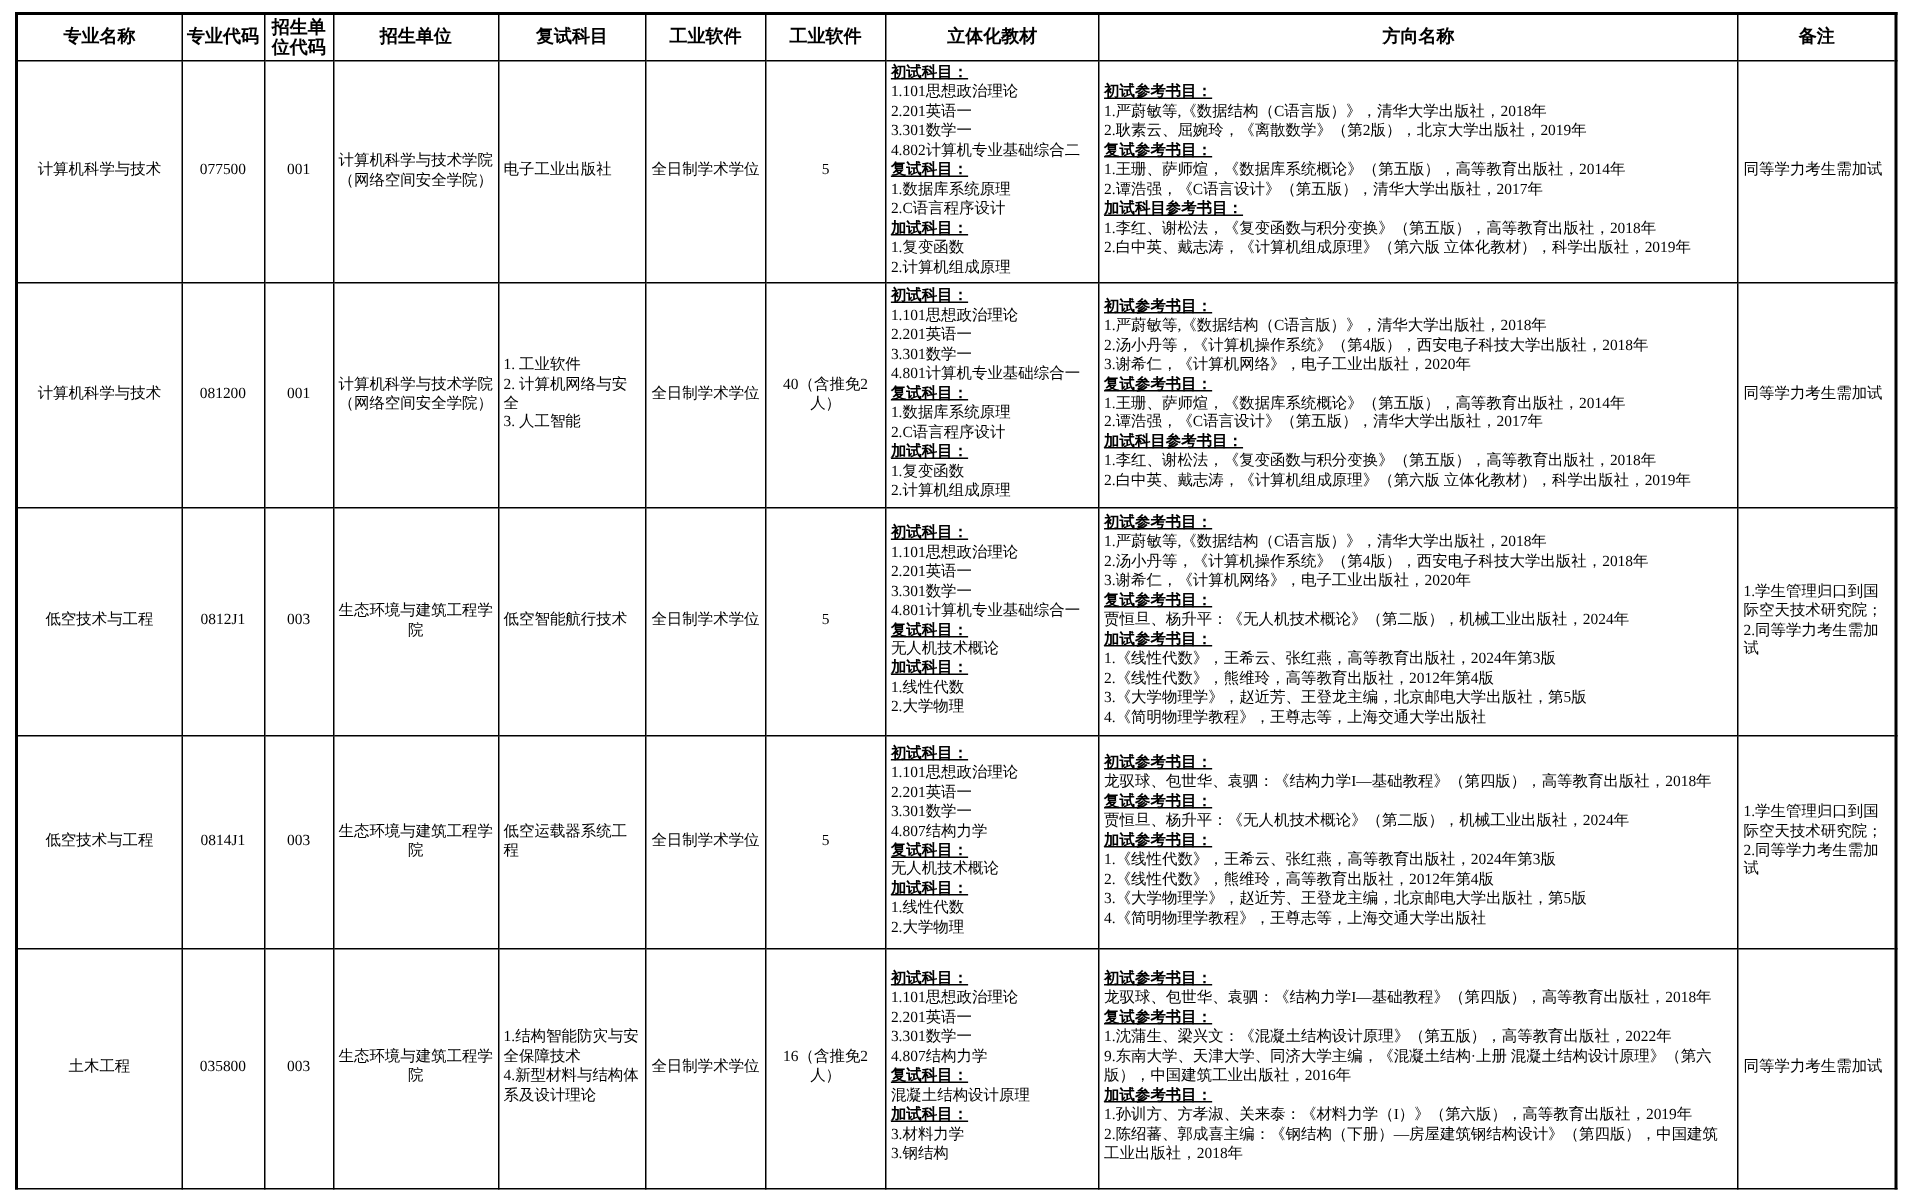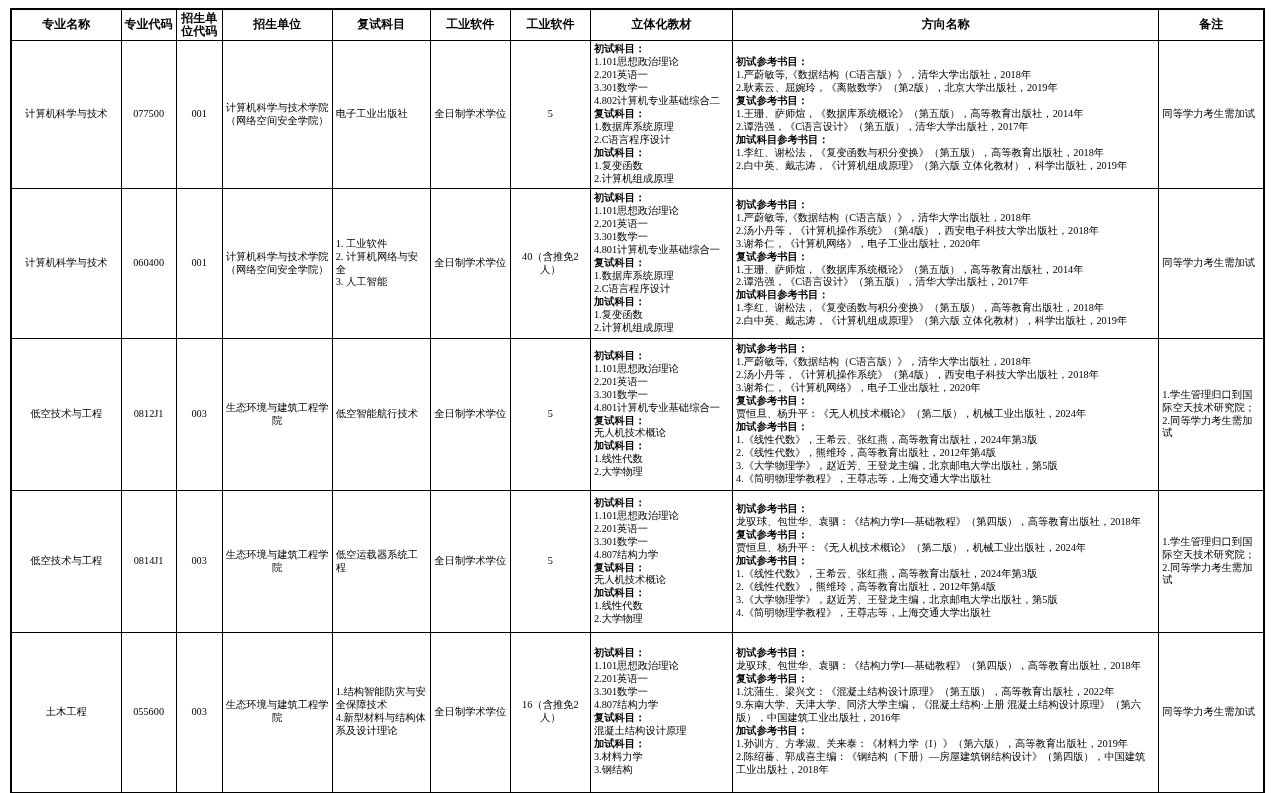--- a/index.html
+++ b/index.html
@@ -14,21 +14,21 @@
   }
   th,td{border:1px solid #000;vertical-align:middle;overflow:hidden;}
   thead th{
     font-size:12px;font-weight:bold;text-align:center;
     height:28px;padding:1px 2px;line-height:1.1;
   }
   td{font-size:10.3px;line-height:1.26;padding:2px 3px;}
   .center{text-align:center;}
   .left{text-align:left;}
   .pre{white-space:pre-line;}
-  .sec-title{font-weight:bold;}
+  .sec-title{font-weight:bold;text-decoration:underline;}
   tr.r0{height:148px;} tr.r1{height:150px;} tr.r2{height:152px;}
   tr.r3{height:142px;} tr.r4{height:160px;}
 </style>
 </head>
 <body>
 
 <div class="sheet">
   <table class="catalog">
     <colgroup>
       <col style="width:110px">
@@ -87,21 +87,21 @@
             <div class="sec-line">1.王珊、萨师煊，《数据库系统概论》（第五版），高等教育出版社，2014年</div>
             <div class="sec-line">2.谭浩强，《C语言设计》（第五版），清华大学出版社，2017年</div>
             <div class="sec-title">加试科目参考书目：</div>
             <div class="sec-line">1.李红、谢松法，《复变函数与积分变换》（第五版），高等教育出版社，2018年</div>
             <div class="sec-line">2.白中英、戴志涛，《计算机组成原理》（第六版 立体化教材），科学出版社，2019年</div>
           </td>
         <td class="left pre">同等学力考生需加试</td>
       </tr>
       <tr class="r1">
         <td class="center">计算机科学与技术</td>
-        <td class="center">060400</td>
+        <td class="center">081200</td>
         <td class="center">001</td>
         <td class="center pre">计算机科学与技术学院
 （网络空间安全学院）</td>
         <td class="left pre">1. 工业软件
 2. 计算机网络与安全
 3. 人工智能</td>
         <td class="center">全日制学术学位</td>
         <td class="center">40（含推免2人）</td>
         <td class="left">
             <div class="sec-title">初试科目：</div>
@@ -195,21 +195,21 @@
             <div class="sec-line">1.《线性代数》，王希云、张红燕，高等教育出版社，2024年第3版</div>
             <div class="sec-line">2.《线性代数》，熊维玲，高等教育出版社，2012年第4版</div>
             <div class="sec-line">3.《大学物理学》，赵近芳、王登龙主编，北京邮电大学出版社，第5版</div>
             <div class="sec-line">4.《简明物理学教程》，王尊志等，上海交通大学出版社</div>
           </td>
         <td class="left pre">1.学生管理归口到国际空天技术研究院；
 2.同等学力考生需加试</td>
       </tr>
       <tr class="r4">
         <td class="center">土木工程</td>
-        <td class="center">055600</td>
+        <td class="center">035800</td>
         <td class="center">003</td>
         <td class="center pre">生态环境与建筑工程学院</td>
         <td class="left pre">1.结构智能防灾与安全保障技术
 4.新型材料与结构体系及设计理论</td>
         <td class="center">全日制学术学位</td>
         <td class="center">16（含推免2人）</td>
         <td class="left">
             <div class="sec-title">初试科目：</div>
             <div class="sec-line">1.101思想政治理论</div>
             <div class="sec-line">2.201英语一</div>

